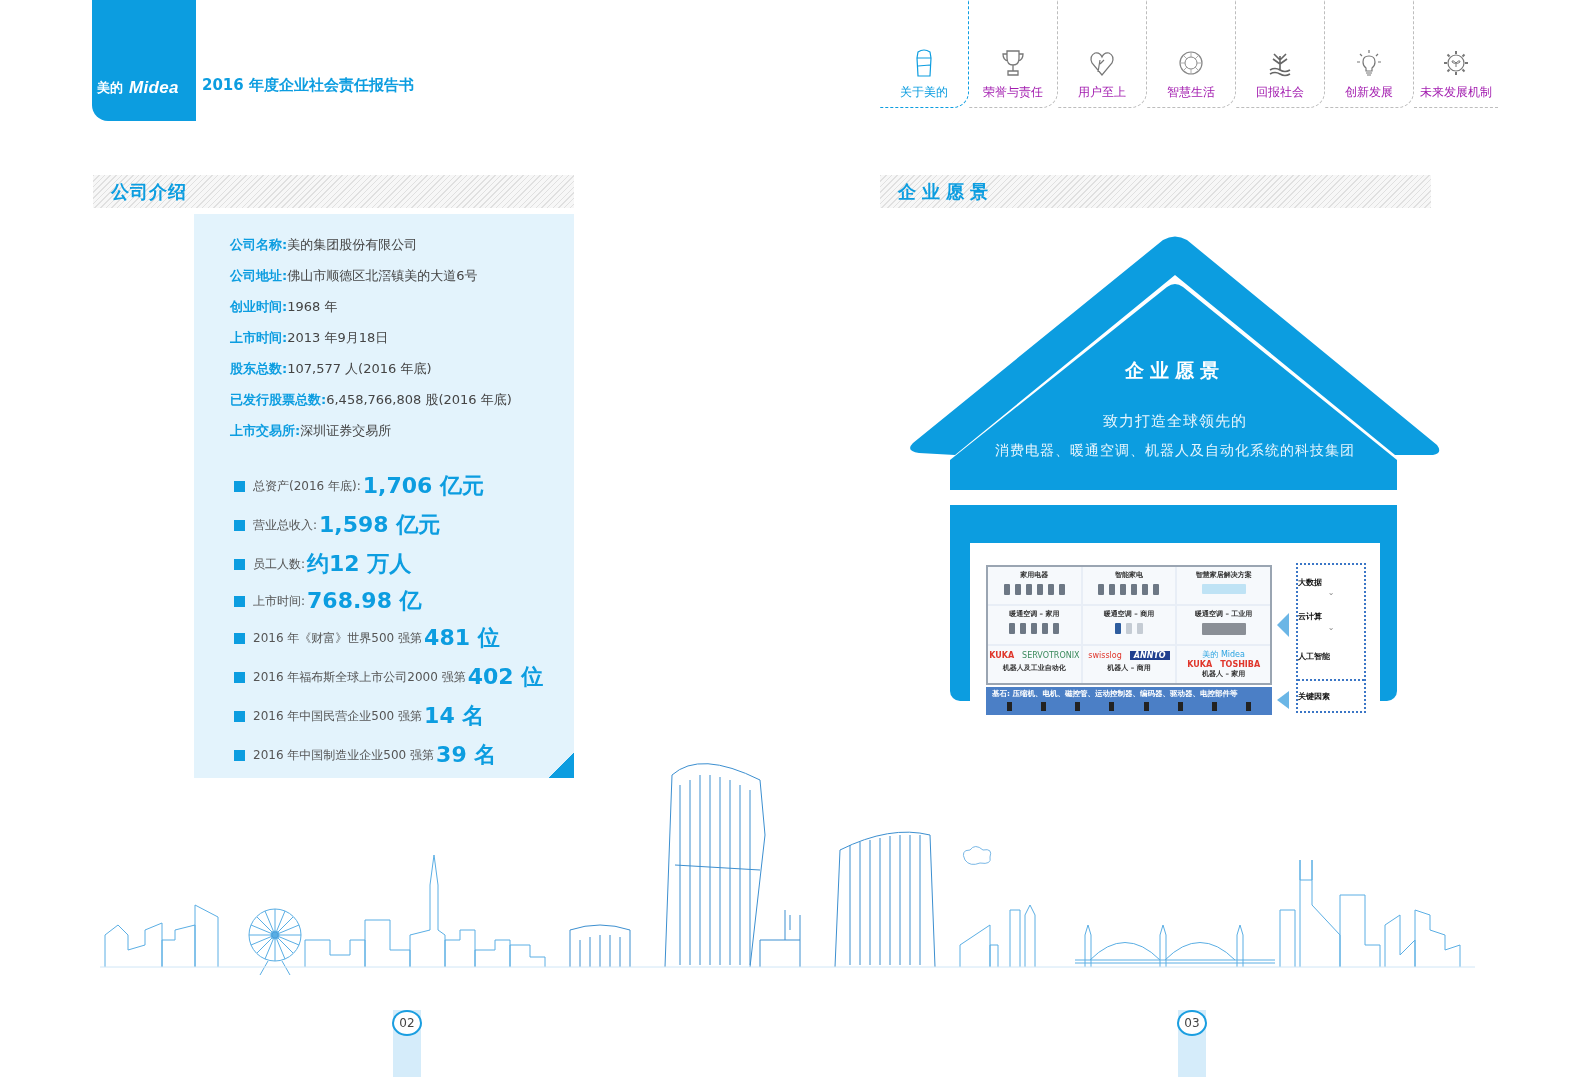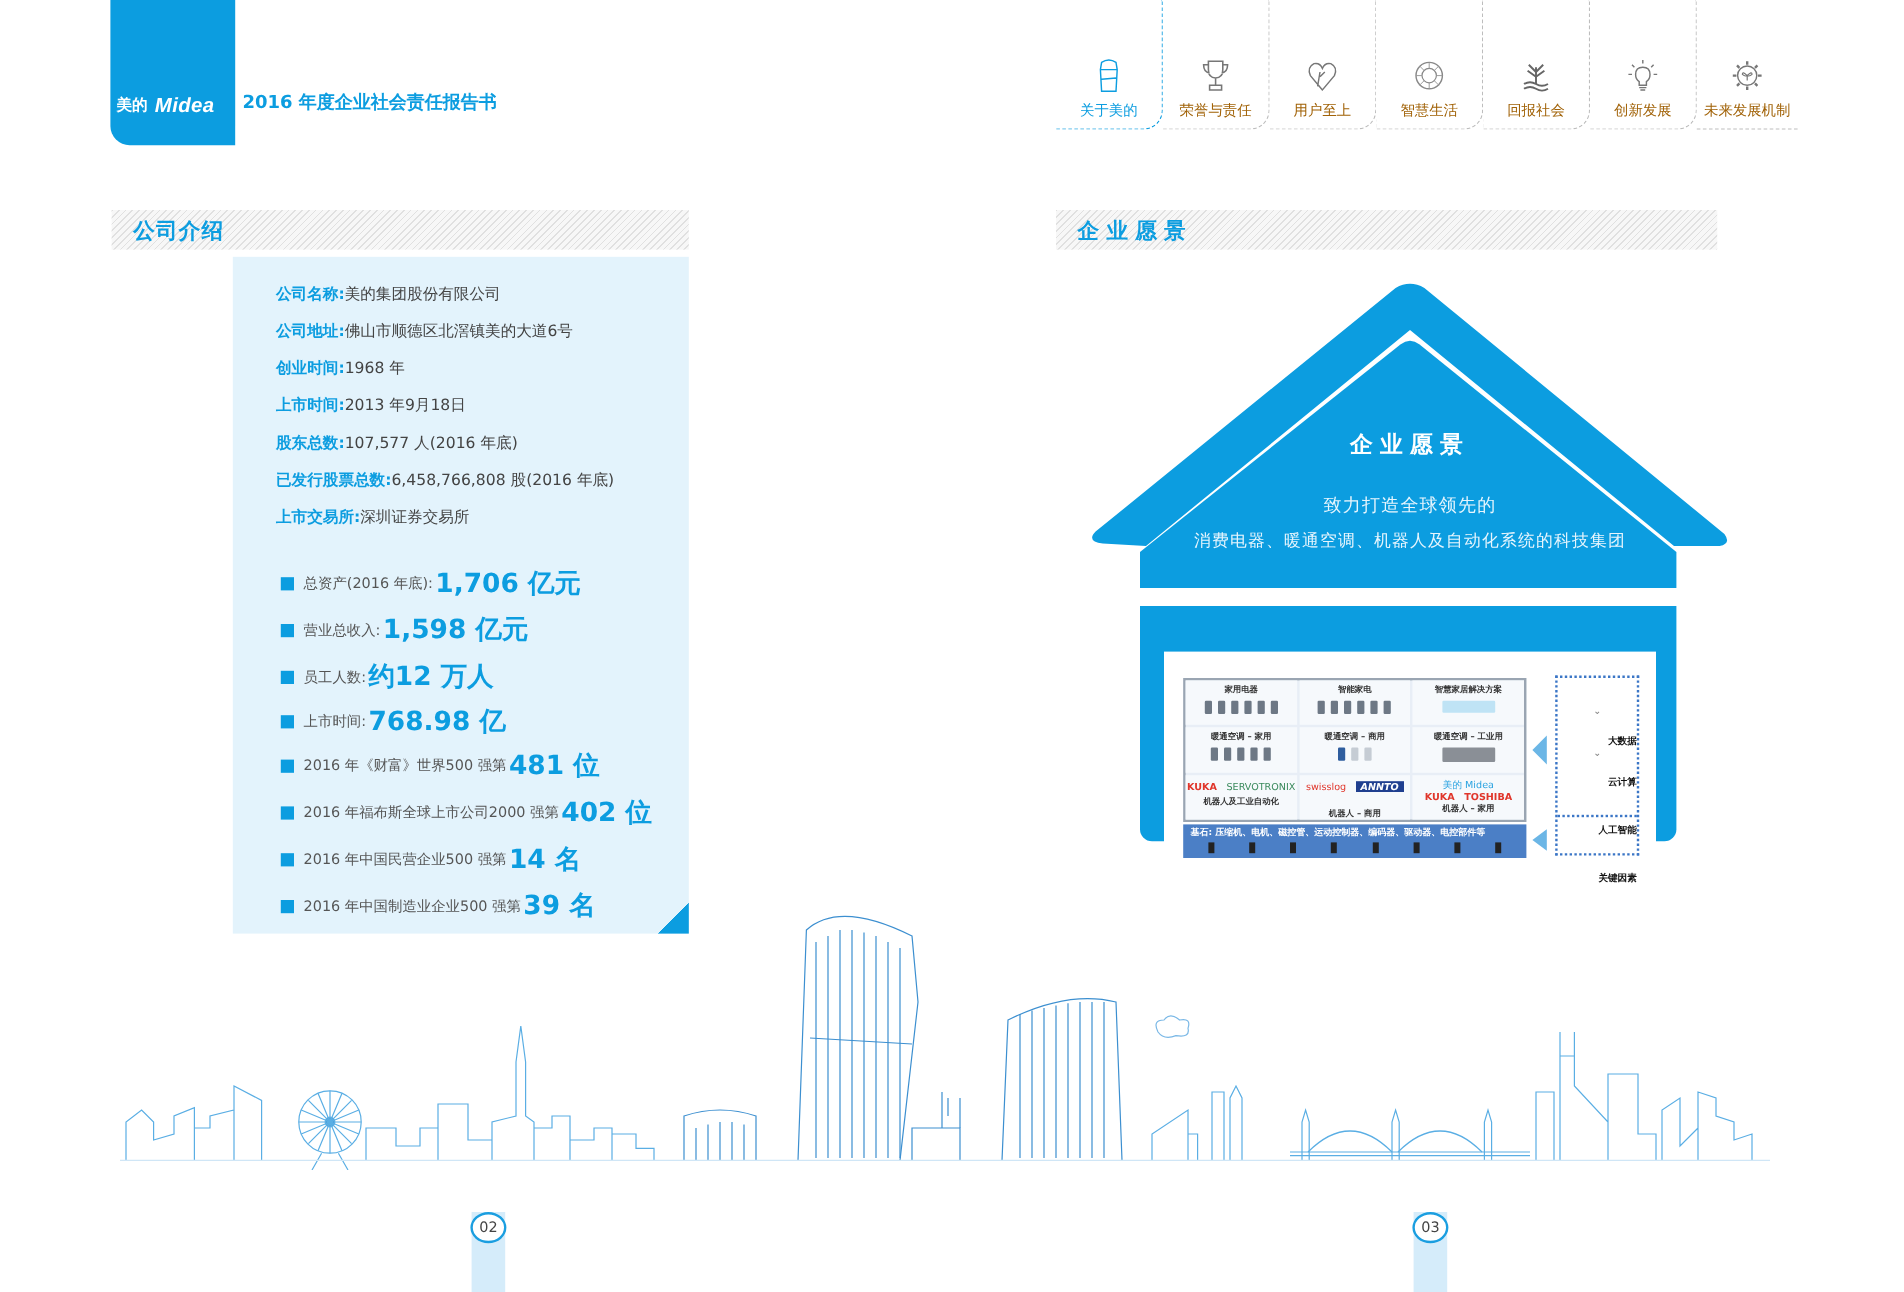--- a/index.html
+++ b/index.html
@@ -10,21 +10,21 @@
   .brand-block { position: absolute; left: 92px; top: 0; width: 104px; height: 121px; background: #0c9de0; border-bottom-left-radius: 16px; }
   .brand-logo { position: absolute; left: 97px; top: 78px; color: #fff; display: flex; align-items: center; gap: 6px; }
   .brand-cn { font-size: 13px; font-weight: bold; }
   .brand-en { font-family: "Liberation Sans", sans-serif; font-size: 17px; font-style: italic; font-weight: bold; letter-spacing: 0.3px; }
   .report-title { position: absolute; left: 202px; top: 76px; color: #0c9de0; font-size: 15px; font-weight: bold; }
 
   .nav { position: absolute; left: 880px; top: 0; height: 112px; display: flex; justify-content: center; }
   .nav-item { position: relative; width: 89px; height: 108px; border-right: 1px dashed #bdbdbd; border-bottom: 1px dashed #bdbdbd; border-bottom-right-radius: 16px; display: flex; flex-direction: column; align-items: center; justify-content: flex-end; padding-bottom: 6px; cursor: pointer; }
   .nav-item.active { border-color: #0c9de0; }
   .nav-item .nav-icon { width: 28px; height: 30px; margin-bottom: 6px; }
-  .nav-item .nav-label { font-size: 12px; color: #a16207; white-space: nowrap; }
+  .nav-item .nav-label { font-size: 12px; color: #a21caf; white-space: nowrap; }
   .nav-item.active .nav-label { color: #0c9de0; }
   .nav-item:last-child { width: 84px; border-right: none; border-bottom-right-radius: 0; }
 
   
   .section-bar { position: absolute; height: 33px; background: repeating-linear-gradient(135deg, #e0e0e0 0 1px, #f7f7f7 1px 4px); }
   .section-bar span { position: absolute; left: 18px; top: 5px; font-size: 18px; font-weight: bold; color: #0c9de0; letter-spacing: 1px; }
   .bar-left { left: 93px; top: 175px; width: 481px; }
   .bar-right { left: 880px; top: 175px; width: 551px; }
   .bar-right span { letter-spacing: 6px; }
 
@@ -62,21 +62,21 @@
   .foundation { position: absolute; left: 16px; top: 144px; width: 286px; height: 28px; background: #4b7fc6; color: #fff; font-size: 7.5px; font-weight: bold; padding: 2px 6px; }
   .foundation .parts { display: flex; justify-content: space-around; margin-top: 3px; }
   .foundation .parts i { display: block; width: 5px; height: 9px; background: #222; }
 
   .arrow-l { position: absolute; width: 0; height: 0; border-top: 12px solid transparent; border-bottom: 12px solid transparent; border-right: 12px solid #6bb6e6; }
   .arrow-1 { left: 307px; top: 70px; }
   .arrow-2 { left: 307px; top: 148px; border-top-width: 9px; border-bottom-width: 9px; }
 
   .factors { position: absolute; left: 326px; top: 20px; width: 70px; height: 150px; border: 2px dotted #3b76c6; }
   .factors .sep { position: absolute; left: 0; right: 0; top: 114px; border-top: 2px dotted #3b76c6; }
-  .factor { position: absolute; left: 0; width: 66px; text-align: right; font-size: 8px; font-weight: bold; color: #111; margin-top: 35px; }
+  .factor { position: absolute; left: 0; width: 66px; text-align: left; font-size: 8px; font-weight: bold; color: #111; }
   .chev { position: absolute; left: 0; width: 66px; text-align: center; font-size: 8px; color: #888; }
 
   
   .skyline { position: absolute; left: 100px; top: 745px; width: 1375px; height: 230px; }
 
   
   .page-tab { position: absolute; top: 1010px; width: 28px; height: 67px; background: #d5ecfa; }
   .page-num { position: absolute; top: 1010px; width: 30px; height: 26px; border-radius: 50%; border: 2px solid #1a9ee0; background: #fff; font-size: 12px; color: #444; text-align: center; line-height: 22px; font-family: "DejaVu Sans", sans-serif; }
 </style>
 </head>
@@ -271,21 +271,21 @@
               <span class="logo-red">KUKA</span>
               <span class="logo-green">SERVOTRONIX</span>
             </div>
             <div style="margin-top:3px">机器人及工业自动化</div>
           </div>
         <div class="cell">
             <div class="logos">
               <span class="logo-red" style="font-weight:normal">swisslog</span>
               <span class="logo-navy">ANNTO</span>
             </div>
-            <div style="margin-top:13px">机器人 – 商用</div>
+            <div style="margin-top:3px">机器人 – 商用</div>
           </div>
         <div class="cell">
             <div class="logos" style="margin-top:0">
               <span class="logo-blue">美的 Midea</span>
             </div>
             <div class="logos" style="margin-top:0">
               <span class="logo-red">KUKA</span>
               <span class="logo-red">TOSHIBA</span>
             </div>
             <div>机器人 – 家用</div>

